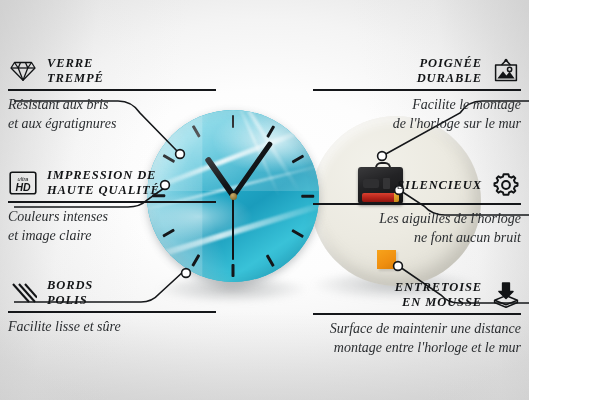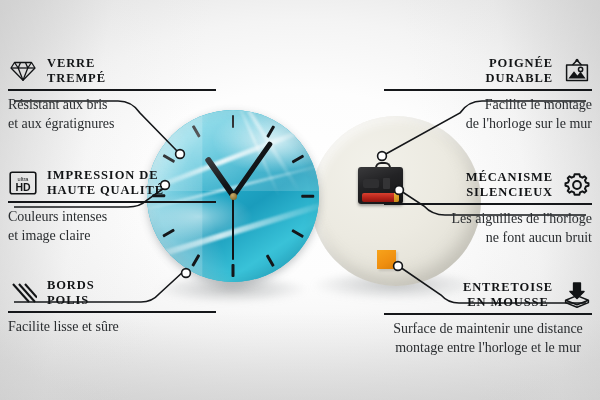--- a/index.html
+++ b/index.html
@@ -8,25 +8,26 @@
   }
   body {
     width: 600px;
     height: 400px;
     overflow: hidden;
     font-family: "Liberation Serif", serif;
     background: #ffffff;
   }
   #scene {
     position: relative;
-    width: 600px;
+    width: 529px;
     height: 400px;
     overflow: hidden;
     background:
       radial-gradient(ellipse 70% 62% at 50% 46%, #ffffff 0%, #fdfdfd 38%, #f4f4f4 66%, #eaeaea 84%, #e2e2e2 100%);
+    font-style: italic;
   }
   
   .vignette {
     position: absolute;
     inset: 0;
     background:
       linear-gradient(100deg, rgba(195,195,195,0.55) 0%, rgba(220,220,220,0.10) 17%, rgba(255,255,255,0) 32%),
       linear-gradient(260deg, rgba(195,195,195,0.50) 0%, rgba(220,220,220,0.10) 16%, rgba(255,255,255,0) 30%),
       linear-gradient(0deg, rgba(190,190,190,0.40) 0%, rgba(255,255,255,0) 22%);
     pointer-events: none;
@@ -432,32 +433,31 @@
     <div class="co-head">
       <span class="co-icon">
         <svg width="28" height="28" viewBox="0 0 28 28">
           <g fill="none" stroke="currentColor" stroke-width="2" stroke-linejoin="round">
             <path d="M14,3.2 l2.4,0 0.7,2.5 2.3,1 2.2,-1.3 1.7,1.7 -1.3,2.2 1,2.3 2.5,0.7 0,2.4 -2.5,0.7 -1,2.3 1.3,2.2 -1.7,1.7 -2.2,-1.3 -2.3,1 -0.7,2.5 -2.4,0 -2.4,0 -0.7,-2.5 -2.3,-1 -2.2,1.3 -1.7,-1.7 1.3,-2.2 -1,-2.3 -2.5,-0.7 0,-2.4 2.5,-0.7 1,-2.3 -1.3,-2.2 1.7,-1.7 2.2,1.3 2.3,-1 0.7,-2.5 z"></path>
             <circle cx="14" cy="14" r="3.9"></circle>
           </g>
         </svg>
       </span>
       <div class="co-title">
-        <div>MÉCANISME</div>
         <div>SILENCIEUX</div>
       </div>
     </div>
     <div class="co-rule"></div>
     <div class="co-desc">
       <div>Les aiguilles de l'horloge</div>
       <div>ne font aucun bruit</div>
     </div>
   </div>
 
-  <div class="callout right" style="top:280px;text-align:center;">
+  <div class="callout right" style="top:280px;">
     <div class="co-head">
       <span class="co-icon">
         <svg width="30" height="28" viewBox="0 0 30 28">
           <g fill="none" stroke="currentColor" stroke-width="1.5" stroke-linejoin="round">
             <path d="M11.6,2 h6.8 v8.4 h3.6 L15,17.4 L8,10.4 h3.6 z" fill="currentColor" stroke="currentColor"></path>
             <path d="M15,14.6 L26.4,19.2 L15,23.8 L3.6,19.2 Z"></path>
             <path d="M3.6,19.2 v2.4 L15,26.2 L26.4,21.6 v-2.4"></path>
           </g>
         </svg>
       </span>

